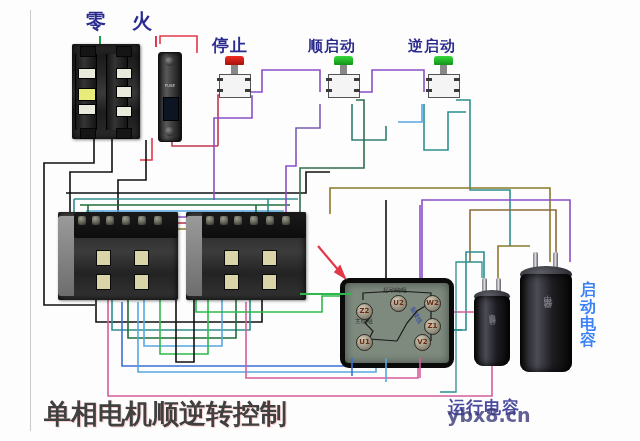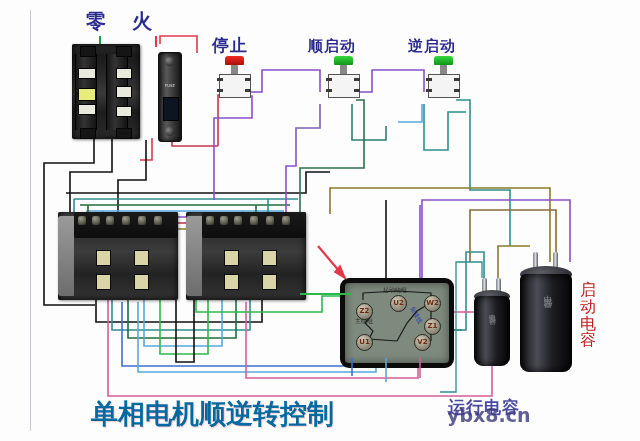--- a/index.html
+++ b/index.html
@@ -3,24 +3,24 @@
 <meta charset="utf-8">
 <style>
   html,body{margin:0;padding:0;background:#ffffff;}
   #stage{
     position:relative;width:640px;height:441px;overflow:hidden;
     background:#fdfdfd;
     font-family:"DejaVu Sans","Liberation Sans",sans-serif;
   }
   .lbl{position:absolute;color:#2b2b8f;font-weight:bold;letter-spacing:1px;
        white-space:nowrap;text-shadow:0 0 1px rgba(255,255,255,.9);}
-  .lbl-v{position:absolute;color:#b91c1c;font-weight:normal;width:1em;
+  .lbl-v{position:absolute;color:#3b82f6;font-weight:bold;width:1em;
          line-height:1.05;word-break:break-all;text-align:center;}
-  .title{position:absolute;color:#0369a1;font-weight:bold;white-space:nowrap;
-         text-shadow:1px 1px 0 rgba(255,180,180,.6);margin-left:47px;}
+  .title{position:absolute;color:#404040;font-weight:bold;white-space:nowrap;
+         text-shadow:1px 1px 0 rgba(255,180,180,.6);}
   .wm{position:absolute;color:#5c5c6e;opacity:.72;white-space:nowrap;}
   .wm2{position:absolute;color:#3a3a7a;opacity:.8;white-space:nowrap;font-weight:bold;}
   .border-l{position:absolute;left:30px;top:10px;width:1px;height:421px;background:#c9c9cf;}
   svg.wires{position:absolute;left:0;top:0;width:640px;height:441px;}
   
   .breaker{position:absolute;border-radius:2px;
     background:linear-gradient(180deg,#2d2d2d 0%,#1b1b1b 12%,#262626 30%,#3a3a3a 52%,#1d1d1d 72%,#2b2b2b 100%);
     box-shadow:inset 0 0 6px #000, 1px 1px 3px rgba(0,0,0,.5);}
   .brk-pole{position:absolute;top:10%;height:80%;width:30%;
     background:linear-gradient(90deg,#171717,#343434 40%,#141414);

